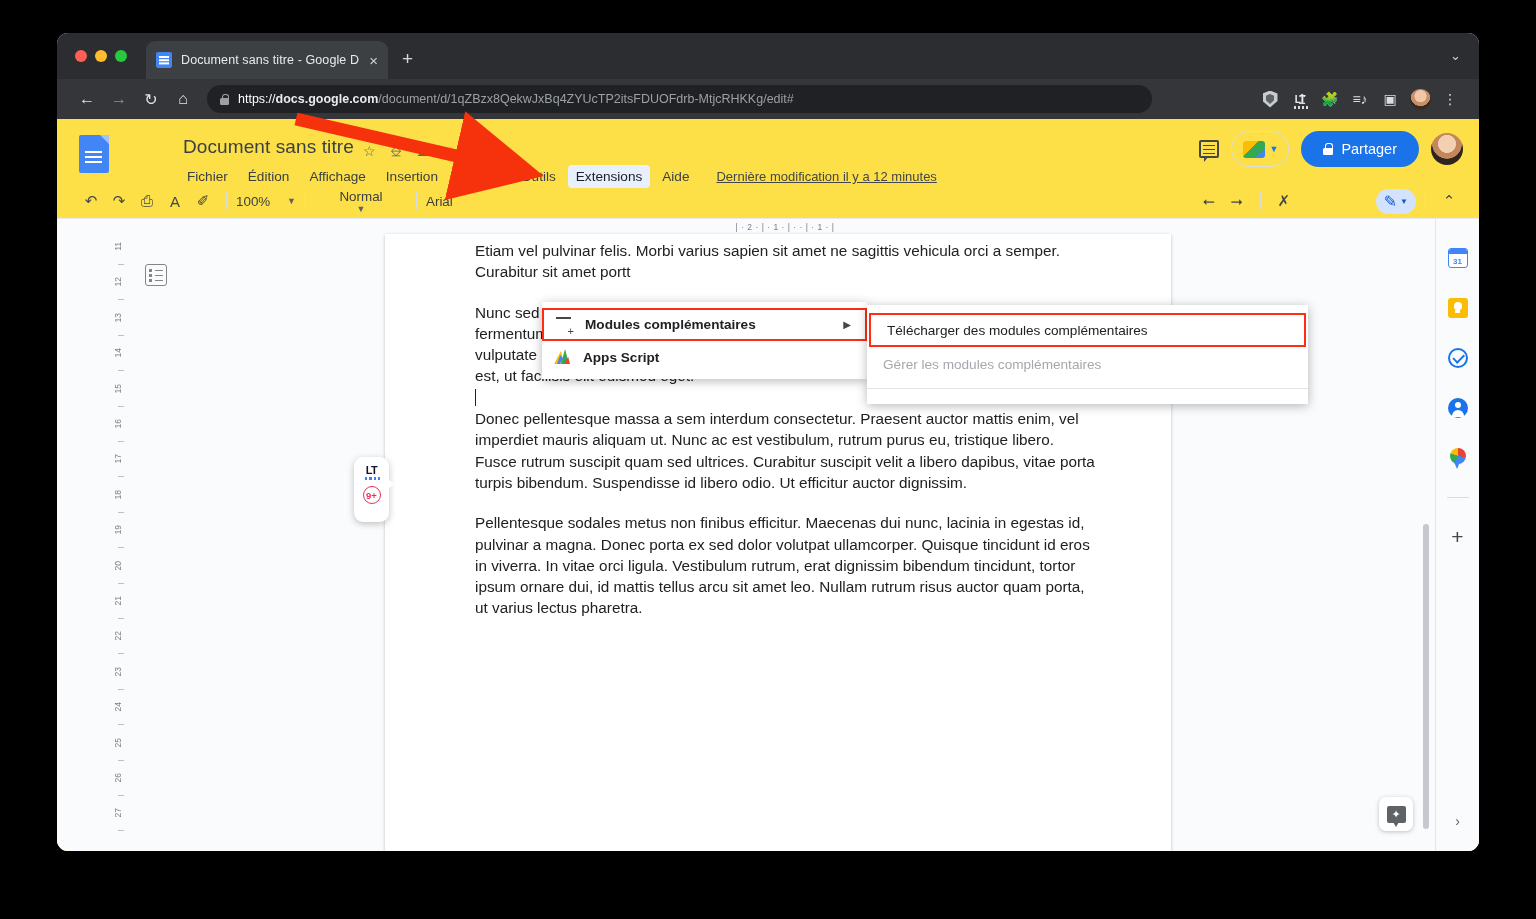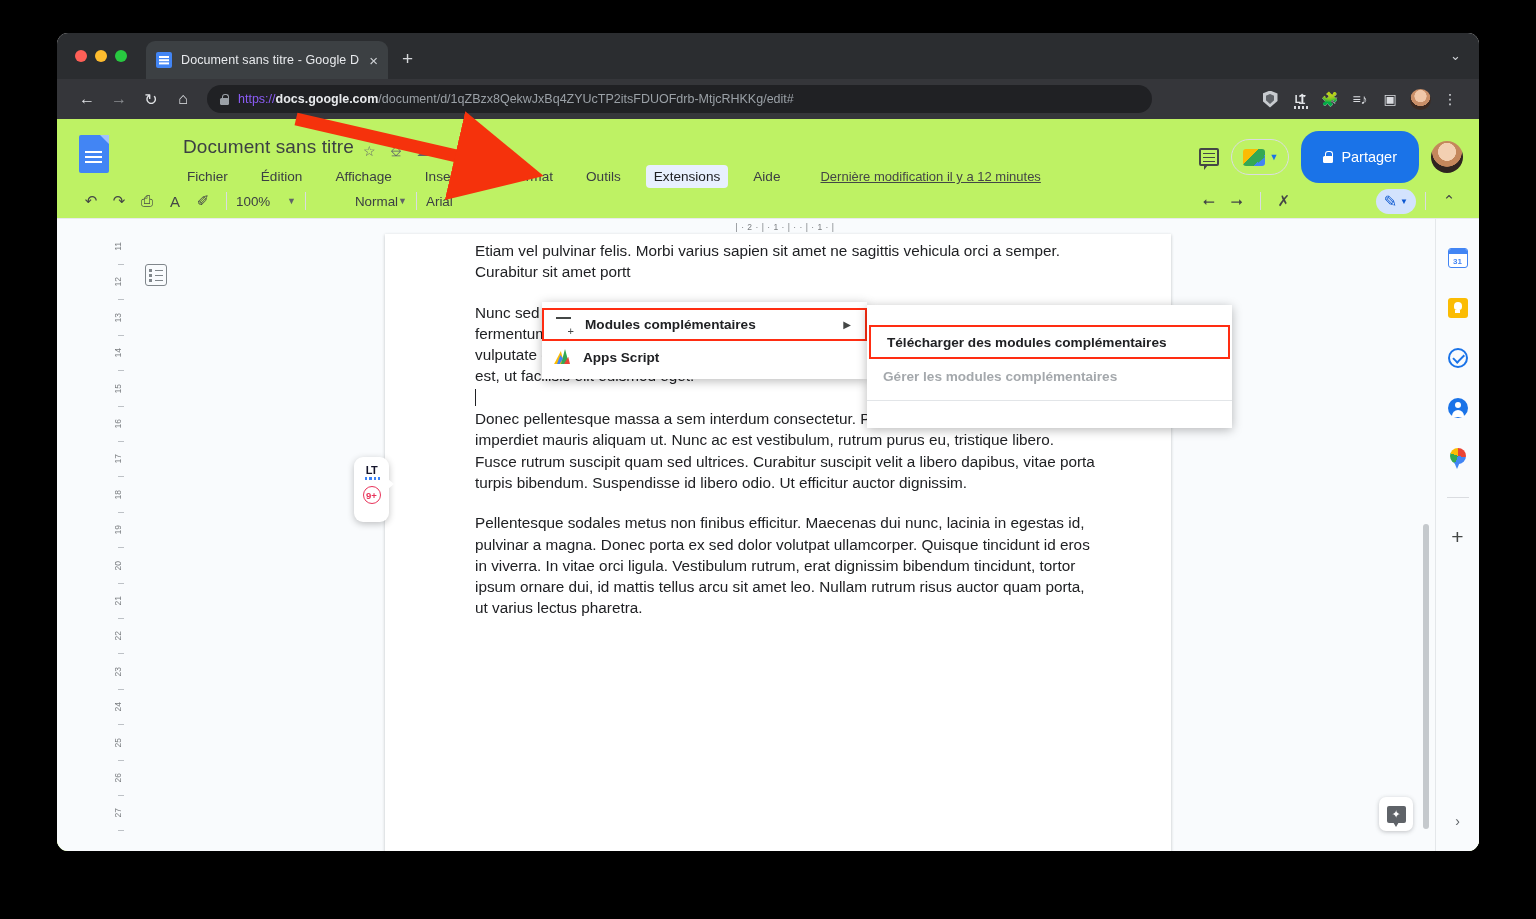--- a/index.html
+++ b/index.html
@@ -43,84 +43,84 @@
     border-radius:14px; display:flex; align-items:center; padding:0 13px; gap:9px;
     max-width:945px;
   }
   .lock { width:9px; height:11px; position:relative; flex:none; }
   .lock::before { content:""; position:absolute; bottom:0; left:0; width:9px; height:7px;
                   background:#9aa0a6; border-radius:1.5px; }
   .lock::after { content:""; position:absolute; top:0; left:2px; width:5px; height:6px;
                  border:1.5px solid #9aa0a6; border-bottom:0; border-radius:3px 3px 0 0; }
   .url { font-size:12.5px; color:#9aa0a6; white-space:nowrap; overflow:hidden; }
   .url b { color:#e8eaed; font-weight:700; }
-  .url .sch { color:#8b5cf6;text-align:center; }
+  .url .sch { color:#ffffff;text-align:center; }
 
   .omni-icons { position:absolute; right:132px; display:flex; gap:0; align-items:center; }
   .ext-icons { position:absolute; right:14px; display:flex; gap:0; align-items:center; }
   .ic { width:30px; height:30px; display:flex; align-items:center; justify-content:center;
         color:#dadce0; font-size:14px; }
 
   .shield { width:15px; height:17px; background:#c8cbcf; position:relative;
             clip-path:polygon(50% 0,100% 18%,100% 62%,50% 100%,0 62%,0 18%); }
   .shield::after{ content:""; position:absolute; left:3.4px; top:3.4px; width:8.2px; height:10.2px;
             background:#5f6368; clip-path:polygon(50% 0,100% 18%,100% 62%,50% 100%,0 62%,0 18%);}
   .lt-ic { color:#e8eaed; font-size:10px; font-weight:700; letter-spacing:-.5px; position:relative; }
   .lt-ic::after { content:""; position:absolute; left:-1px; bottom:-4px; width:16px; height:3px;
       background:repeating-linear-gradient(90deg,#dadce0 0 2px,transparent 2px 4px); }
   .avatar-chrome { width:21px; height:21px; border-radius:50%;
       background:radial-gradient(circle at 50% 34%, #f0c7a8 0 34%, #c98f68 36% 56%, #3b2a22 58% 100%); }
 
   
-  .docs { background:#bef264; height:732px; position:relative; }
+  .docs { background:#fde047; height:732px; position:relative; }
 
   .docs-header { height:64px; position:relative; }
   .docs-logo { position:absolute; left:22px; top:16px; width:30px; height:38px;
                background:#4285f4; border-radius:2px; }
   .docs-logo::before{ content:""; position:absolute; right:0; top:0; border-width:0 9px 9px 0;
                border-style:solid; border-color:transparent #a1c2fa transparent transparent;}
   .docs-logo::after{ content:""; position:absolute; left:6px; top:16px; width:17px; height:2px;
                background:#fff; box-shadow:0 5px 0 #fff, 0 10px 0 #fff;}
   .doc-title { position:absolute; left:126px; top:17px; font-size:19px; color:#3c4043; letter-spacing:.1px;}
   .title-icons{ position:absolute; left:306px; top:24px; display:flex; gap:15px; color:#5f6368; font-size:14px;}
-  .menubar { position:absolute; left:122px; top:46px; display:flex; align-items:center; gap:17px;justify-content:center; }
+  .menubar { position:absolute; left:122px; top:46px; display:flex; align-items:center; gap:4px;justify-content:center; }
   .menu-item { font-size:13.6px; color:#3c4043; padding:4px 8px; border-radius:4px; white-space:nowrap; }
   .menu-item.active { background:#e8f0fe; color:#202124; }
   .lastmod { font-size:13px; color:#444746; text-decoration:underline; margin-left:15px; white-space:nowrap; }
 
   .hdr-right { position:absolute; right:16px; top:12px; display:flex; align-items:center; gap:12px; }
   .comment-ic { width:20px; height:18px; border:2px solid #444746; border-radius:2px; position:relative;}
   .comment-ic::before{content:"";position:absolute;left:2px;top:2.5px;width:12px;height:1.6px;background:#444746;
       box-shadow:0 4px 0 #444746, 0 8px 0 #444746;}
   .comment-ic::after{content:"";position:absolute;left:3px;bottom:-6px;border-width:5px 4px 0 0;
       border-style:solid;border-color:#444746 transparent transparent transparent;}
   .meet-btn { height:36px; border:1px solid #dadce0; border-radius:18px; display:flex; align-items:center;
               gap:4px; padding:0 10px 0 11px; }
   .meet-ic { width:22px; height:17px; border-radius:3px; position:relative; overflow:hidden;
              background:linear-gradient(135deg,#fbbc04 0 40%, #34a853 40% 70%, #4285f4 70% 100%); }
   .meet-ic::after{content:"";position:absolute;right:0;top:2px;border-width:6px 0 6px 7px;
              border-style:solid;border-color:transparent transparent transparent #34a853;}
-  .share-btn { height:52px; background:#1a73e8; color:#fff; border-radius:18px; display:flex;
+  .share-btn { height:36px; background:#1a73e8; color:#fff; border-radius:18px; display:flex;
                align-items:center; gap:8px; padding:0 22px; font-size:14.5px; font-weight:500;text-align:right; }
   .share-lock{ width:10px; height:12px; position:relative; }
   .share-lock::before{content:"";position:absolute;bottom:0;left:0;width:10px;height:7px;background:#fff;border-radius:1.5px;}
   .share-lock::after{content:"";position:absolute;top:0;left:2px;width:6px;height:6px;border:1.6px solid #fff;
                border-bottom:0;border-radius:3px 3px 0 0;}
   .avatar-docs { width:32px; height:32px; border-radius:50%;
       background:radial-gradient(circle at 50% 34%, #f3d0b2 0 33%, #c4875c 35% 55%, #2f2420 57% 100%); }
 
   
   .toolbar { height:36px; position:relative; border-bottom:1px solid #e8eaed; }
   .tb-left { position:absolute; left:20px; top:0; height:36px; display:flex; align-items:center; gap:0; }
   .tb-ic { width:28px; height:28px; display:flex; align-items:center; justify-content:center;
            color:#444746; font-size:15px; }
   .tb-sep { width:1px; height:18px; background:#dadce0; margin:0 9px; }
   .zoomsel, .stylesel, .fontsel { display:flex; align-items:center; font-size:13.4px; color:#3c4043; }
   .zoomsel { width:60px; justify-content:space-between; }
-  .stylesel { width:92px; justify-content:flex-end; }
+  .stylesel { width:92px; justify-content:flex-end;flex-direction:column; }
   .tb-right { position:absolute; right:16px; top:0; height:36px; display:flex; align-items:center; }
   .pencil-btn { display:flex; align-items:center; gap:3px; background:#d3e3fd; border-radius:14px;
                 padding:3px 8px; color:#0b57d0; }
 
   
   .docbody { position:relative; height:632px; background:#f9fbfd; overflow:hidden; }
   .hruler { position:absolute; left:78px; top:0; right:44px; height:15px; background:#f9fbfd;
             display:flex; align-items:center; justify-content:center; gap:0;
             font-size:8.5px; color:#7a7d80; letter-spacing:.5px; }
   .vruler { position:absolute; left:56px; top:15px; width:16px; bottom:0; background:#f9fbfd; }
@@ -206,22 +206,22 @@
              border-width:0 5px 13px 5px;border-style:solid;border-color:transparent transparent #fbbc04 transparent;
              transform:skewX(-8deg);}
   .apps-ic::after{content:"";position:absolute;left:7px;top:0;width:0;height:0;
              border-width:0 4.5px 15px 4.5px;border-style:solid;border-color:transparent transparent #34a853 transparent;}
   .apps-blue{ position:absolute; left:3px; top:6px; width:6px; height:9px; background:#4285f4; z-index:2;
              clip-path:polygon(0 100%,55% 0,100% 40%,45% 100%); }
   .apps-red{ position:absolute; left:10px; top:7px; width:6px; height:8px; background:#ea4335; z-index:2;
              clip-path:polygon(0 100%,70% 10%,100% 100%); }
   .sub-arrow { color:#444746; font-size:10px; }
 
-  .menu-l2 { position:absolute; left:810px; top:186px; width:365px; background:#fff;
-             box-shadow:0 2px 10px rgba(0,0,0,.28); padding:20px 0; z-index:31;font-weight:bold; }
+  .menu-l2 { position:absolute; left:810px; top:186px; width:441px; background:#fff;
+             box-shadow:0 2px 10px rgba(0,0,0,.28); padding:8px 0; z-index:31; }
   .mi2 { height:34px; display:flex; align-items:center; padding:0 16px; font-size:13.6px; color:#202124; }
   .mi2.disabled { color:#a4a8ac; }
   .mi2-hl { border:2.5px solid #ff2d12; height:34px; margin:0 2px; }
   .menu-div { height:1px; background:#e2e5e8; margin:7px 0; }
 
   
   .annot { position:absolute; left:0; top:0; width:1536px; height:919px; pointer-events:none; z-index:60; }
 </style>
 </head>
 <body>

